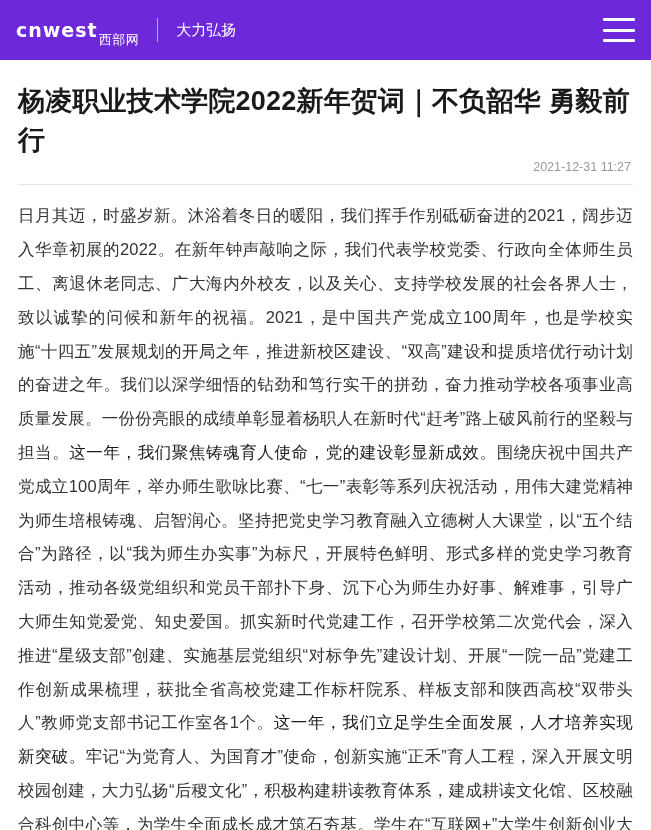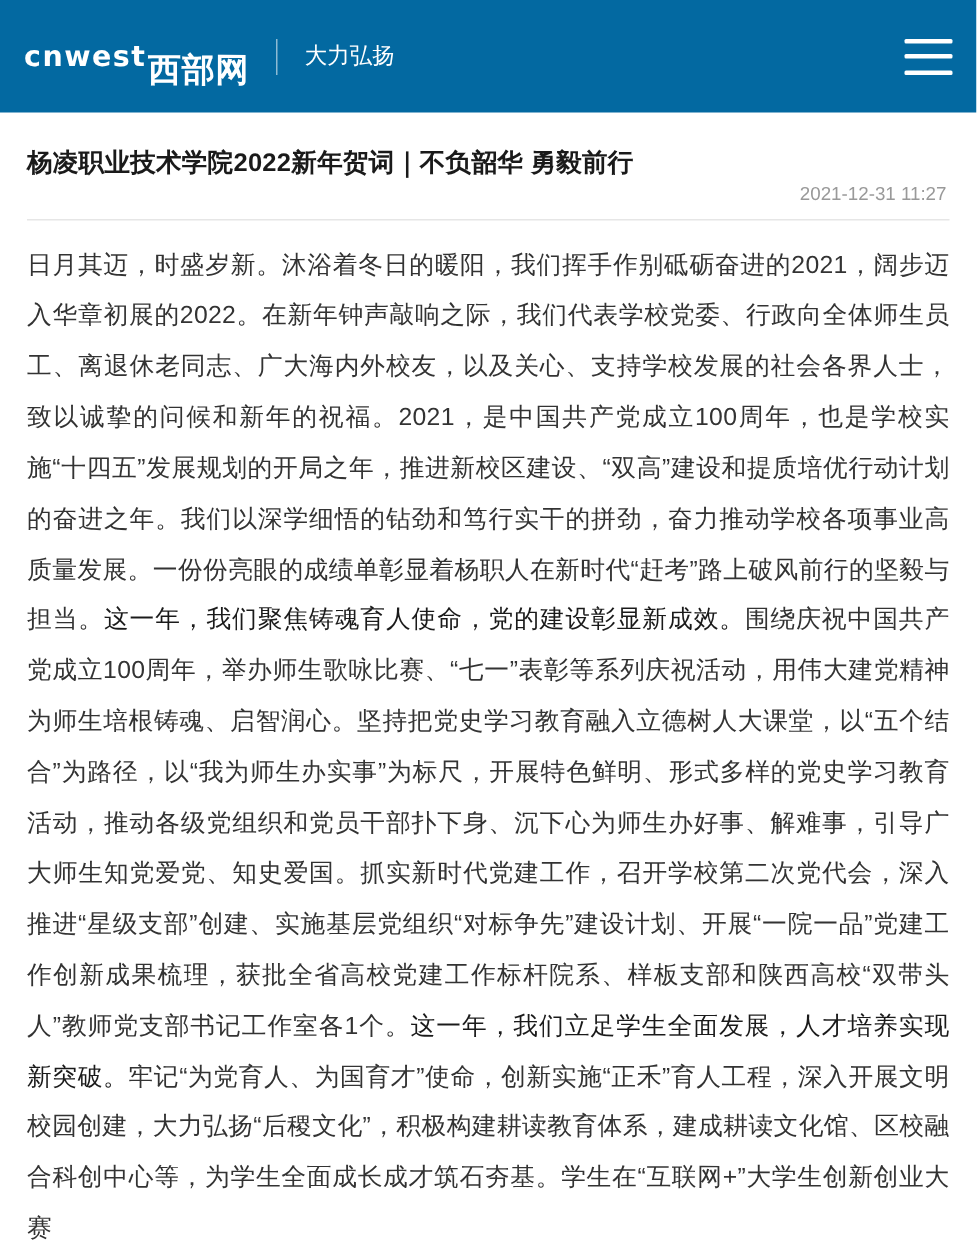--- a/index.html
+++ b/index.html
@@ -10,22 +10,22 @@
     width: 651px;
     min-height: 830px;
     background: #ffffff;
     font-family: "Liberation Sans", sans-serif;
     color: #222222;
     overflow: hidden;
   }
 
   
   .header {
-    height: 75px;
-    background: #0369a1;
+    height: 60px;
+    background: #6d28d9;
     display: flex;
     align-items: center;
     padding: 0 16px;
     box-sizing: border-box;
     position: relative;
   }
   .logo {
     display: flex;
     align-items: center;
     color: #ffffff;
@@ -33,22 +33,22 @@
     letter-spacing: 0.5px;
     white-space: nowrap;
   }
   .logo-latin {
     font-size: 19px;
     font-family: "DejaVu Sans", sans-serif;
     font-weight: 700;
     letter-spacing: 1px;
   }
   .logo-cn {
-    font-size: 22px;
-    font-weight: 700;
+    font-size: 13px;
+    font-weight: 400;
     margin-left: 1px;
     margin-top: 19px;
   }
   .header-divider {
     width: 1px;
     height: 24px;
     background: rgba(255,255,255,0.55);
     margin: 0 18px;
   }
   .channel {
@@ -75,21 +75,21 @@
     background: #ffffff;
     border-radius: 1px;
   }
 
   
   .article {
     padding: 0 18px;
     box-sizing: border-box;
   }
   .title {
-    font-size: 17px;
+    font-size: 27px;
     font-weight: bold;
     color: #1a1a1a;
     line-height: 1.45;
     margin: 22px 0 0 0;
     letter-spacing: 0.2px;
   }
   .meta {
     text-align: right;
     color: #999999;
     font-size: 12.5px;

